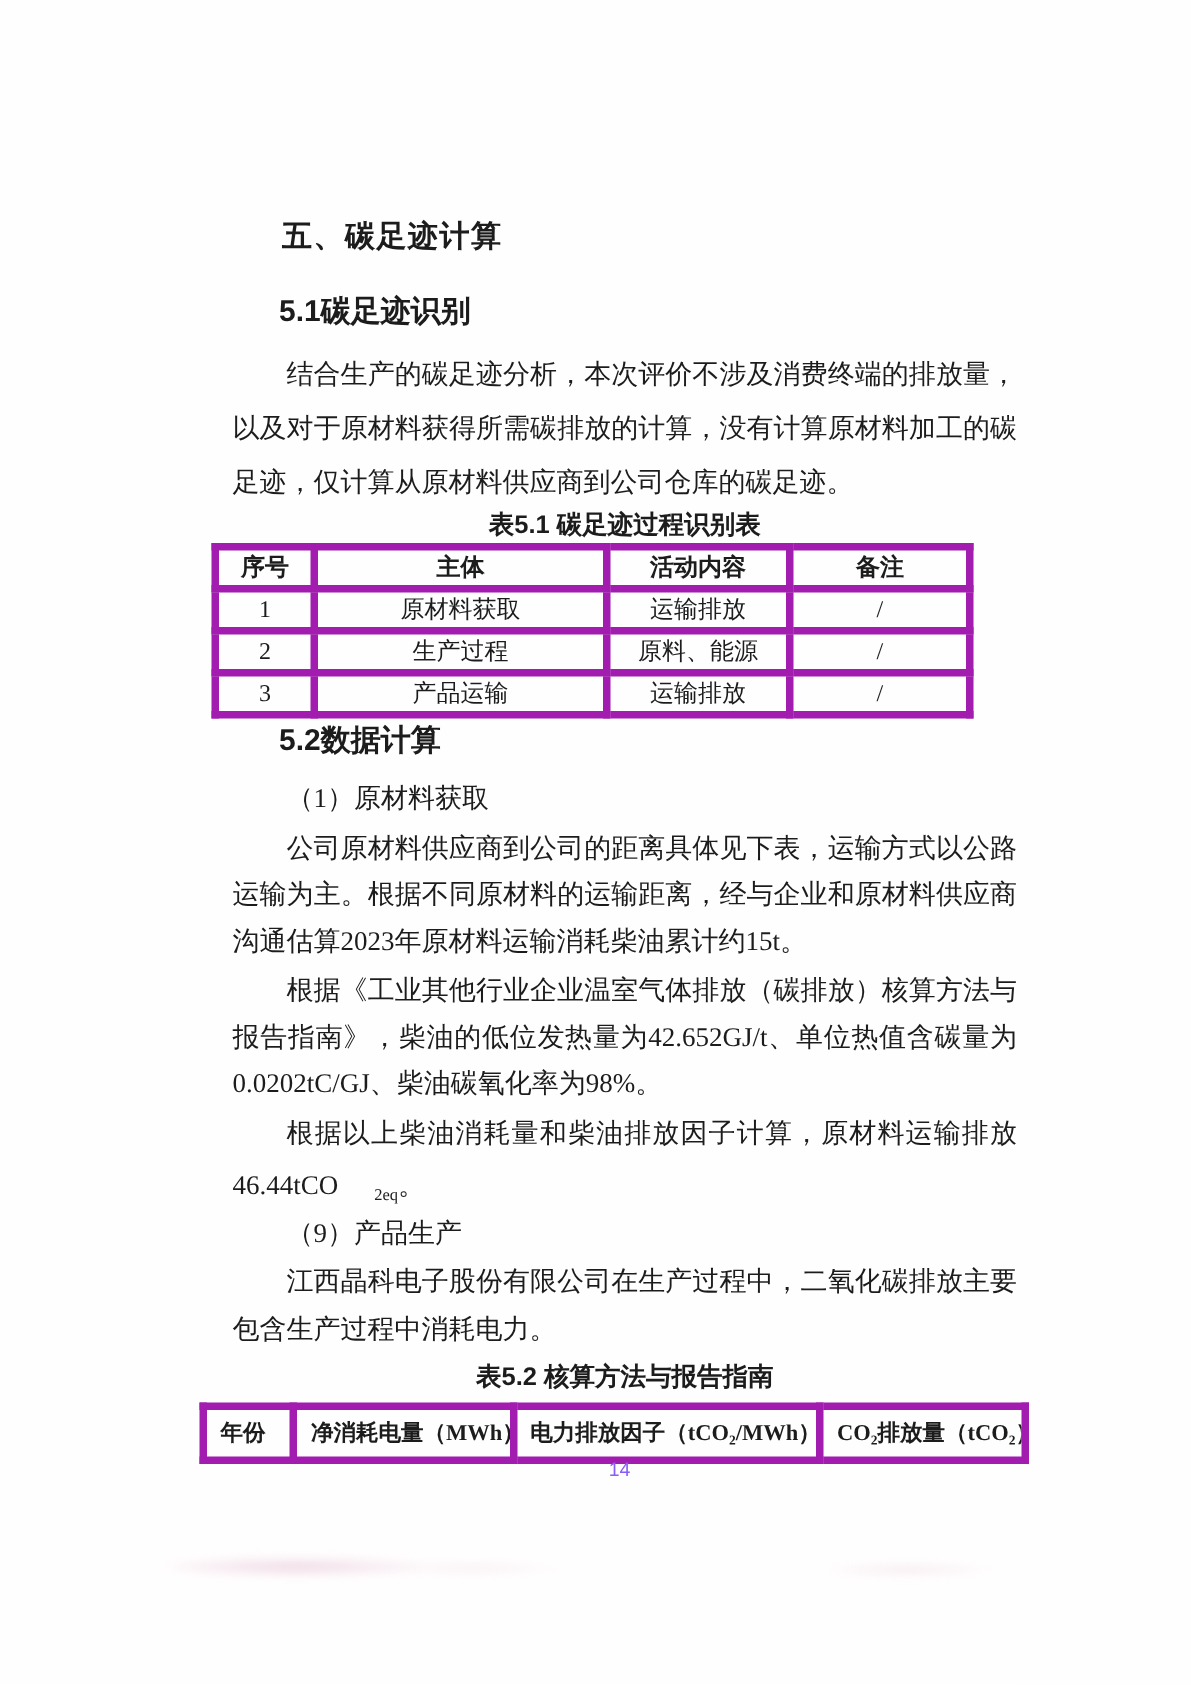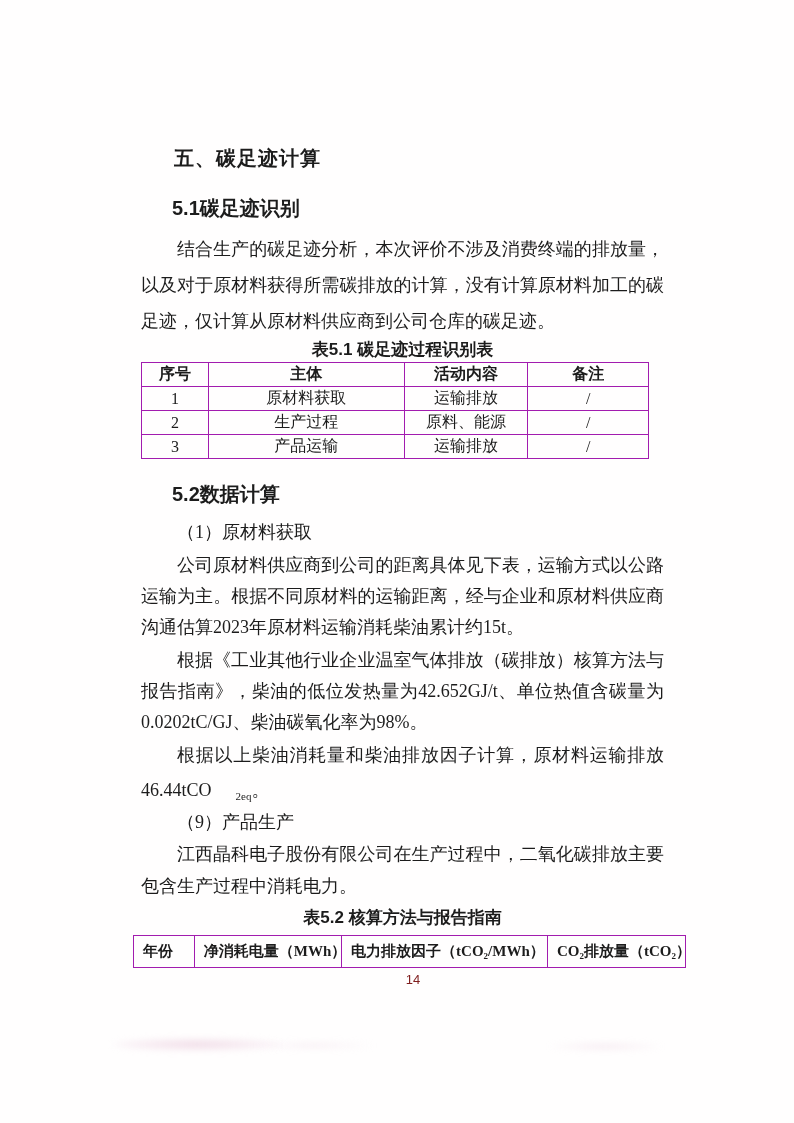--- a/index.html
+++ b/index.html
@@ -15,21 +15,21 @@
     overflow: hidden;
     font-family: "Liberation Serif", "DejaVu Serif", serif;
     color: #1c1c1c;
   }
   .content {
     position: absolute;
     left: 141px;
     top: 0;
     width: 523px;
   }
-  .block { position: absolute; left: 0; width: 100%; }
+  .block { position: absolute; left: 14px; width: 100%; }
 
   .h1 {
     top: 146px;
     font-family: "Liberation Sans", "DejaVu Sans", sans-serif;
     font-weight: bold;
     font-size: 20px;
     line-height: 24px;
     text-indent: 33px;
     letter-spacing: 1px;
   }
@@ -82,21 +82,21 @@
     top: 362px;
     left: 0;
     width: 508px;
   }
   .t2 {
     top: 935px;
     left: -8px;
     width: 553px;
   }
   th, td {
-    border: 1px solid #a21caf;
+    border: 5px solid #a21caf;
     font-weight: normal;
     overflow: hidden;
     white-space: nowrap;
   }
   .t1 th {
     font-weight: bold;
     font-size: 16px;
     height: 23px;
     text-align: center;
     padding: 0 2px;
@@ -118,21 +118,21 @@
   .pagenum {
     position: absolute;
     top: 972px;
     left: 0;
     width: 100%;
     text-align: center;
     padding-left: 32px;
     box-sizing: border-box;
     font-size: 13px;
     font-family: "Liberation Sans", "DejaVu Sans", sans-serif;
-    color: #7f1d1d;
+    color: #8b5cf6;
   }
 
   .smudge {
     position: absolute;
     border-radius: 50%;
     filter: blur(3px);
     pointer-events: none;
   }
   .smudge-1 {
     left: 112px; top: 1038px; width: 170px; height: 13px;

